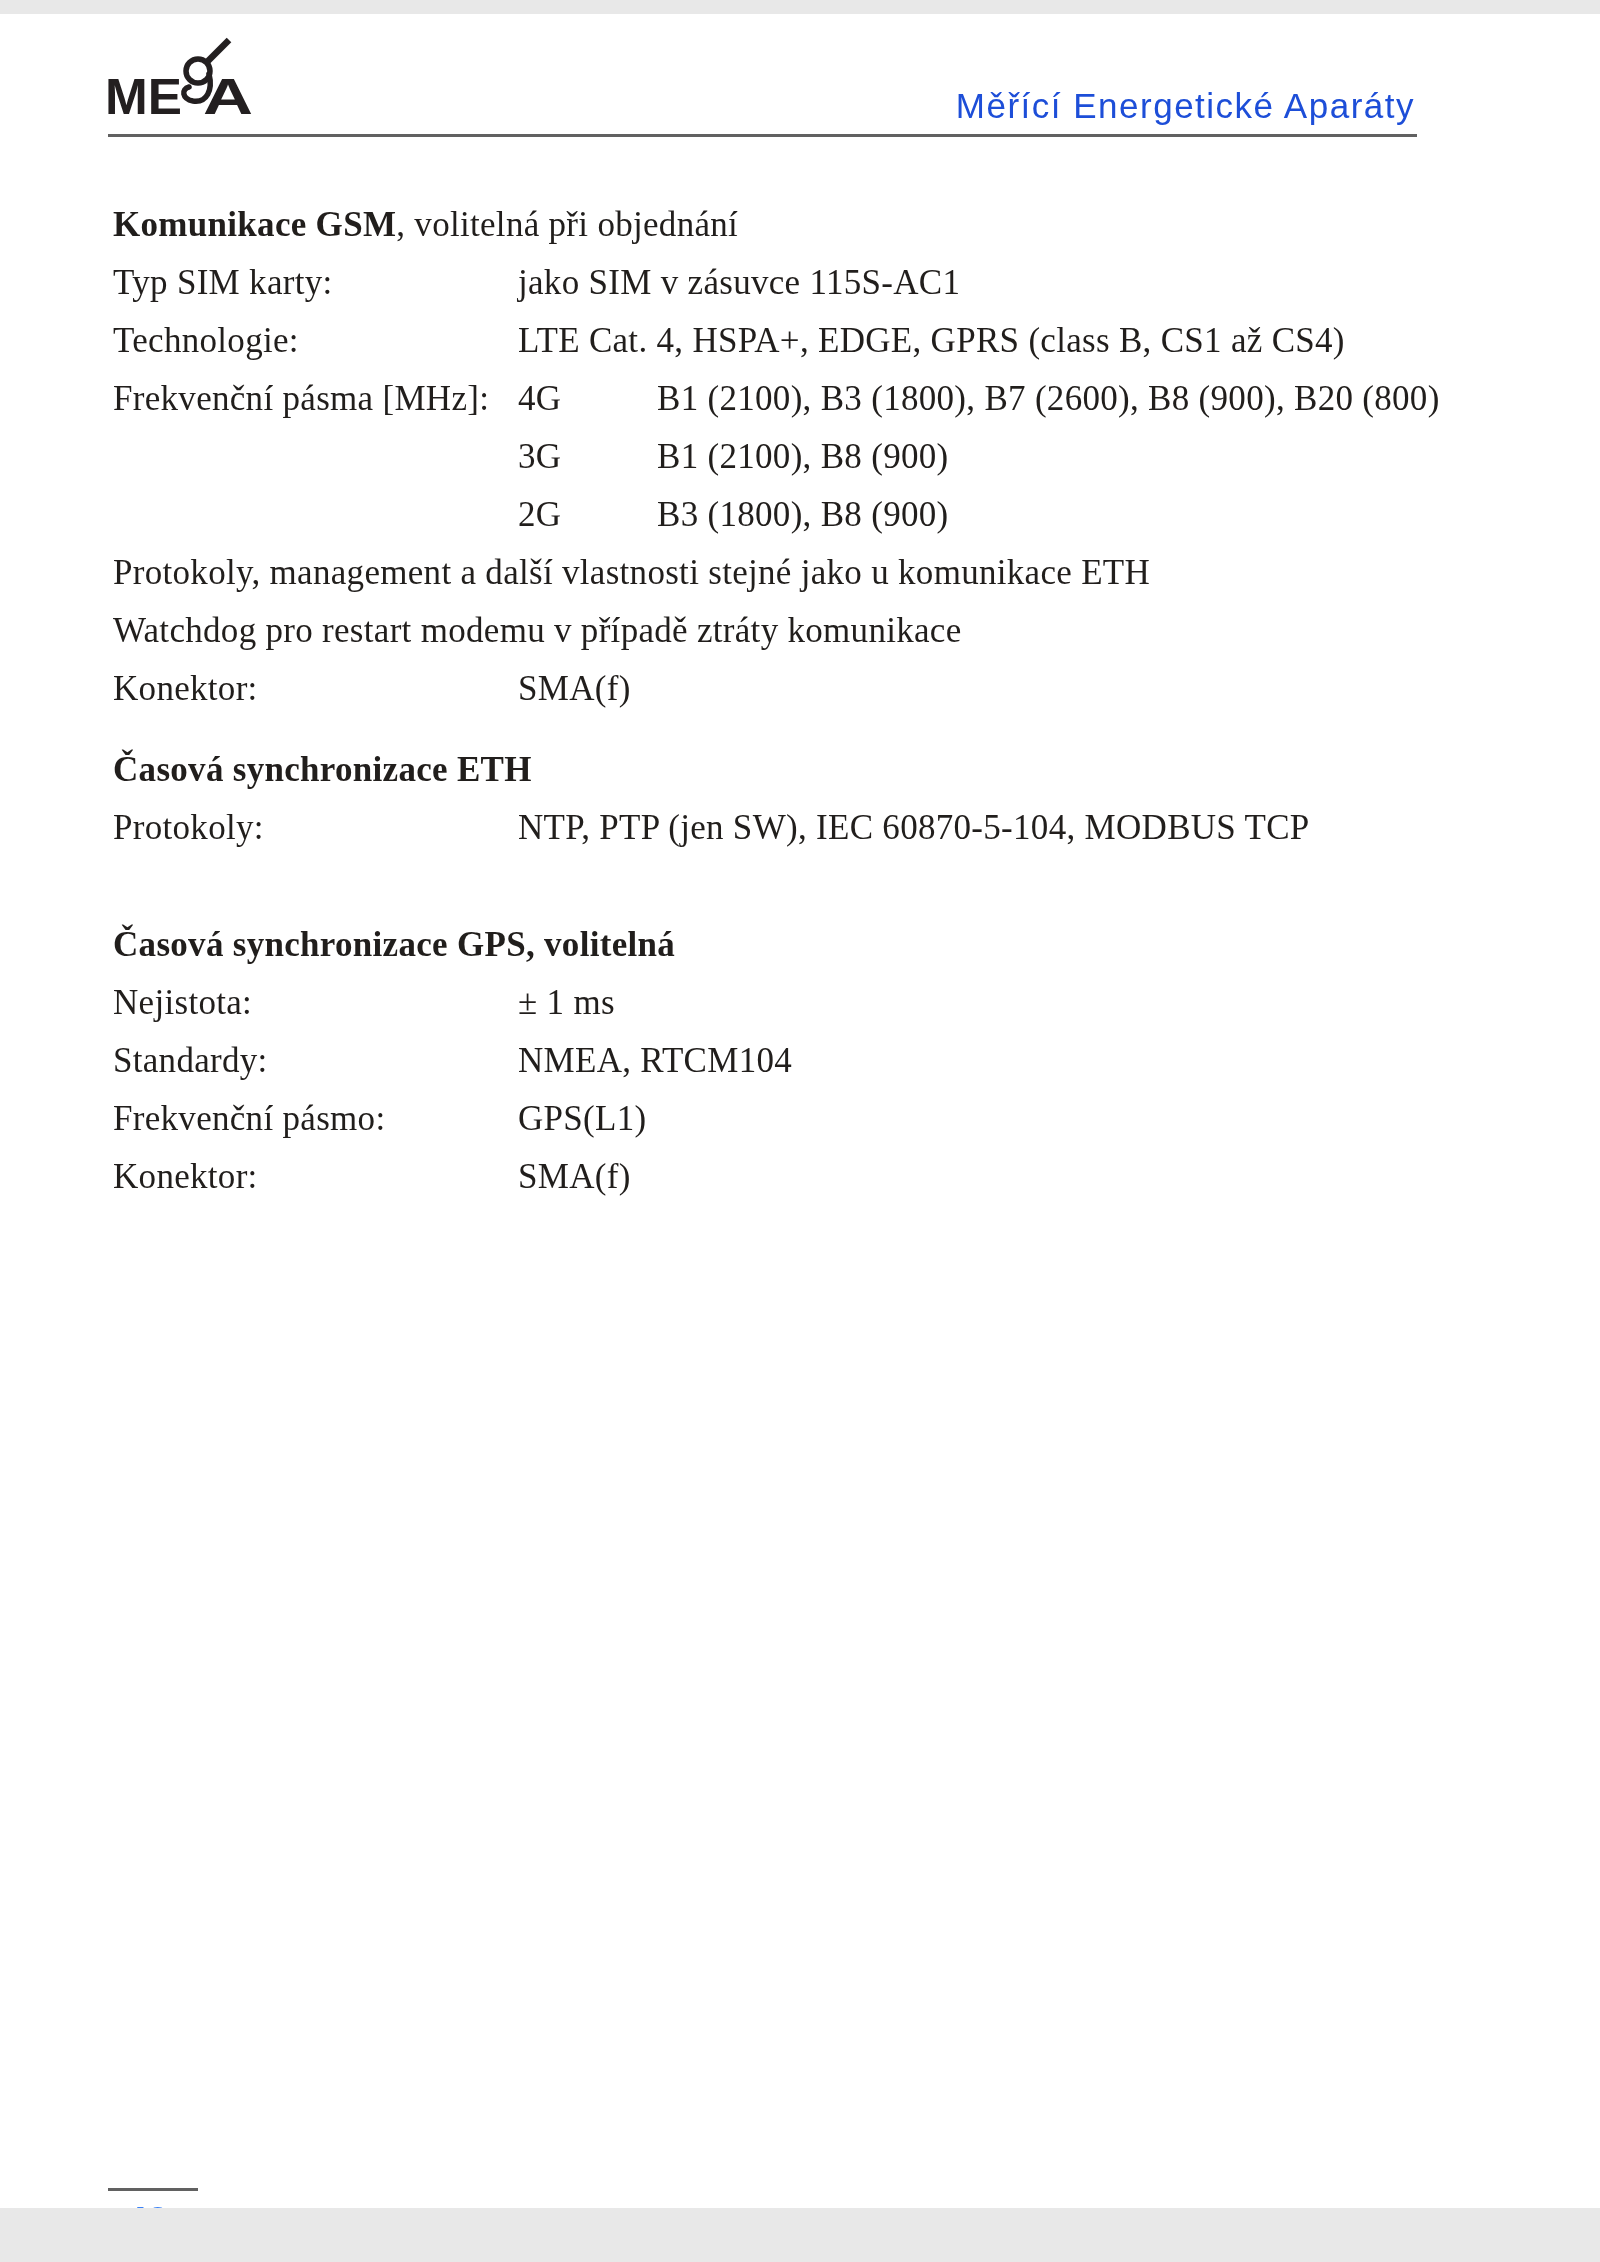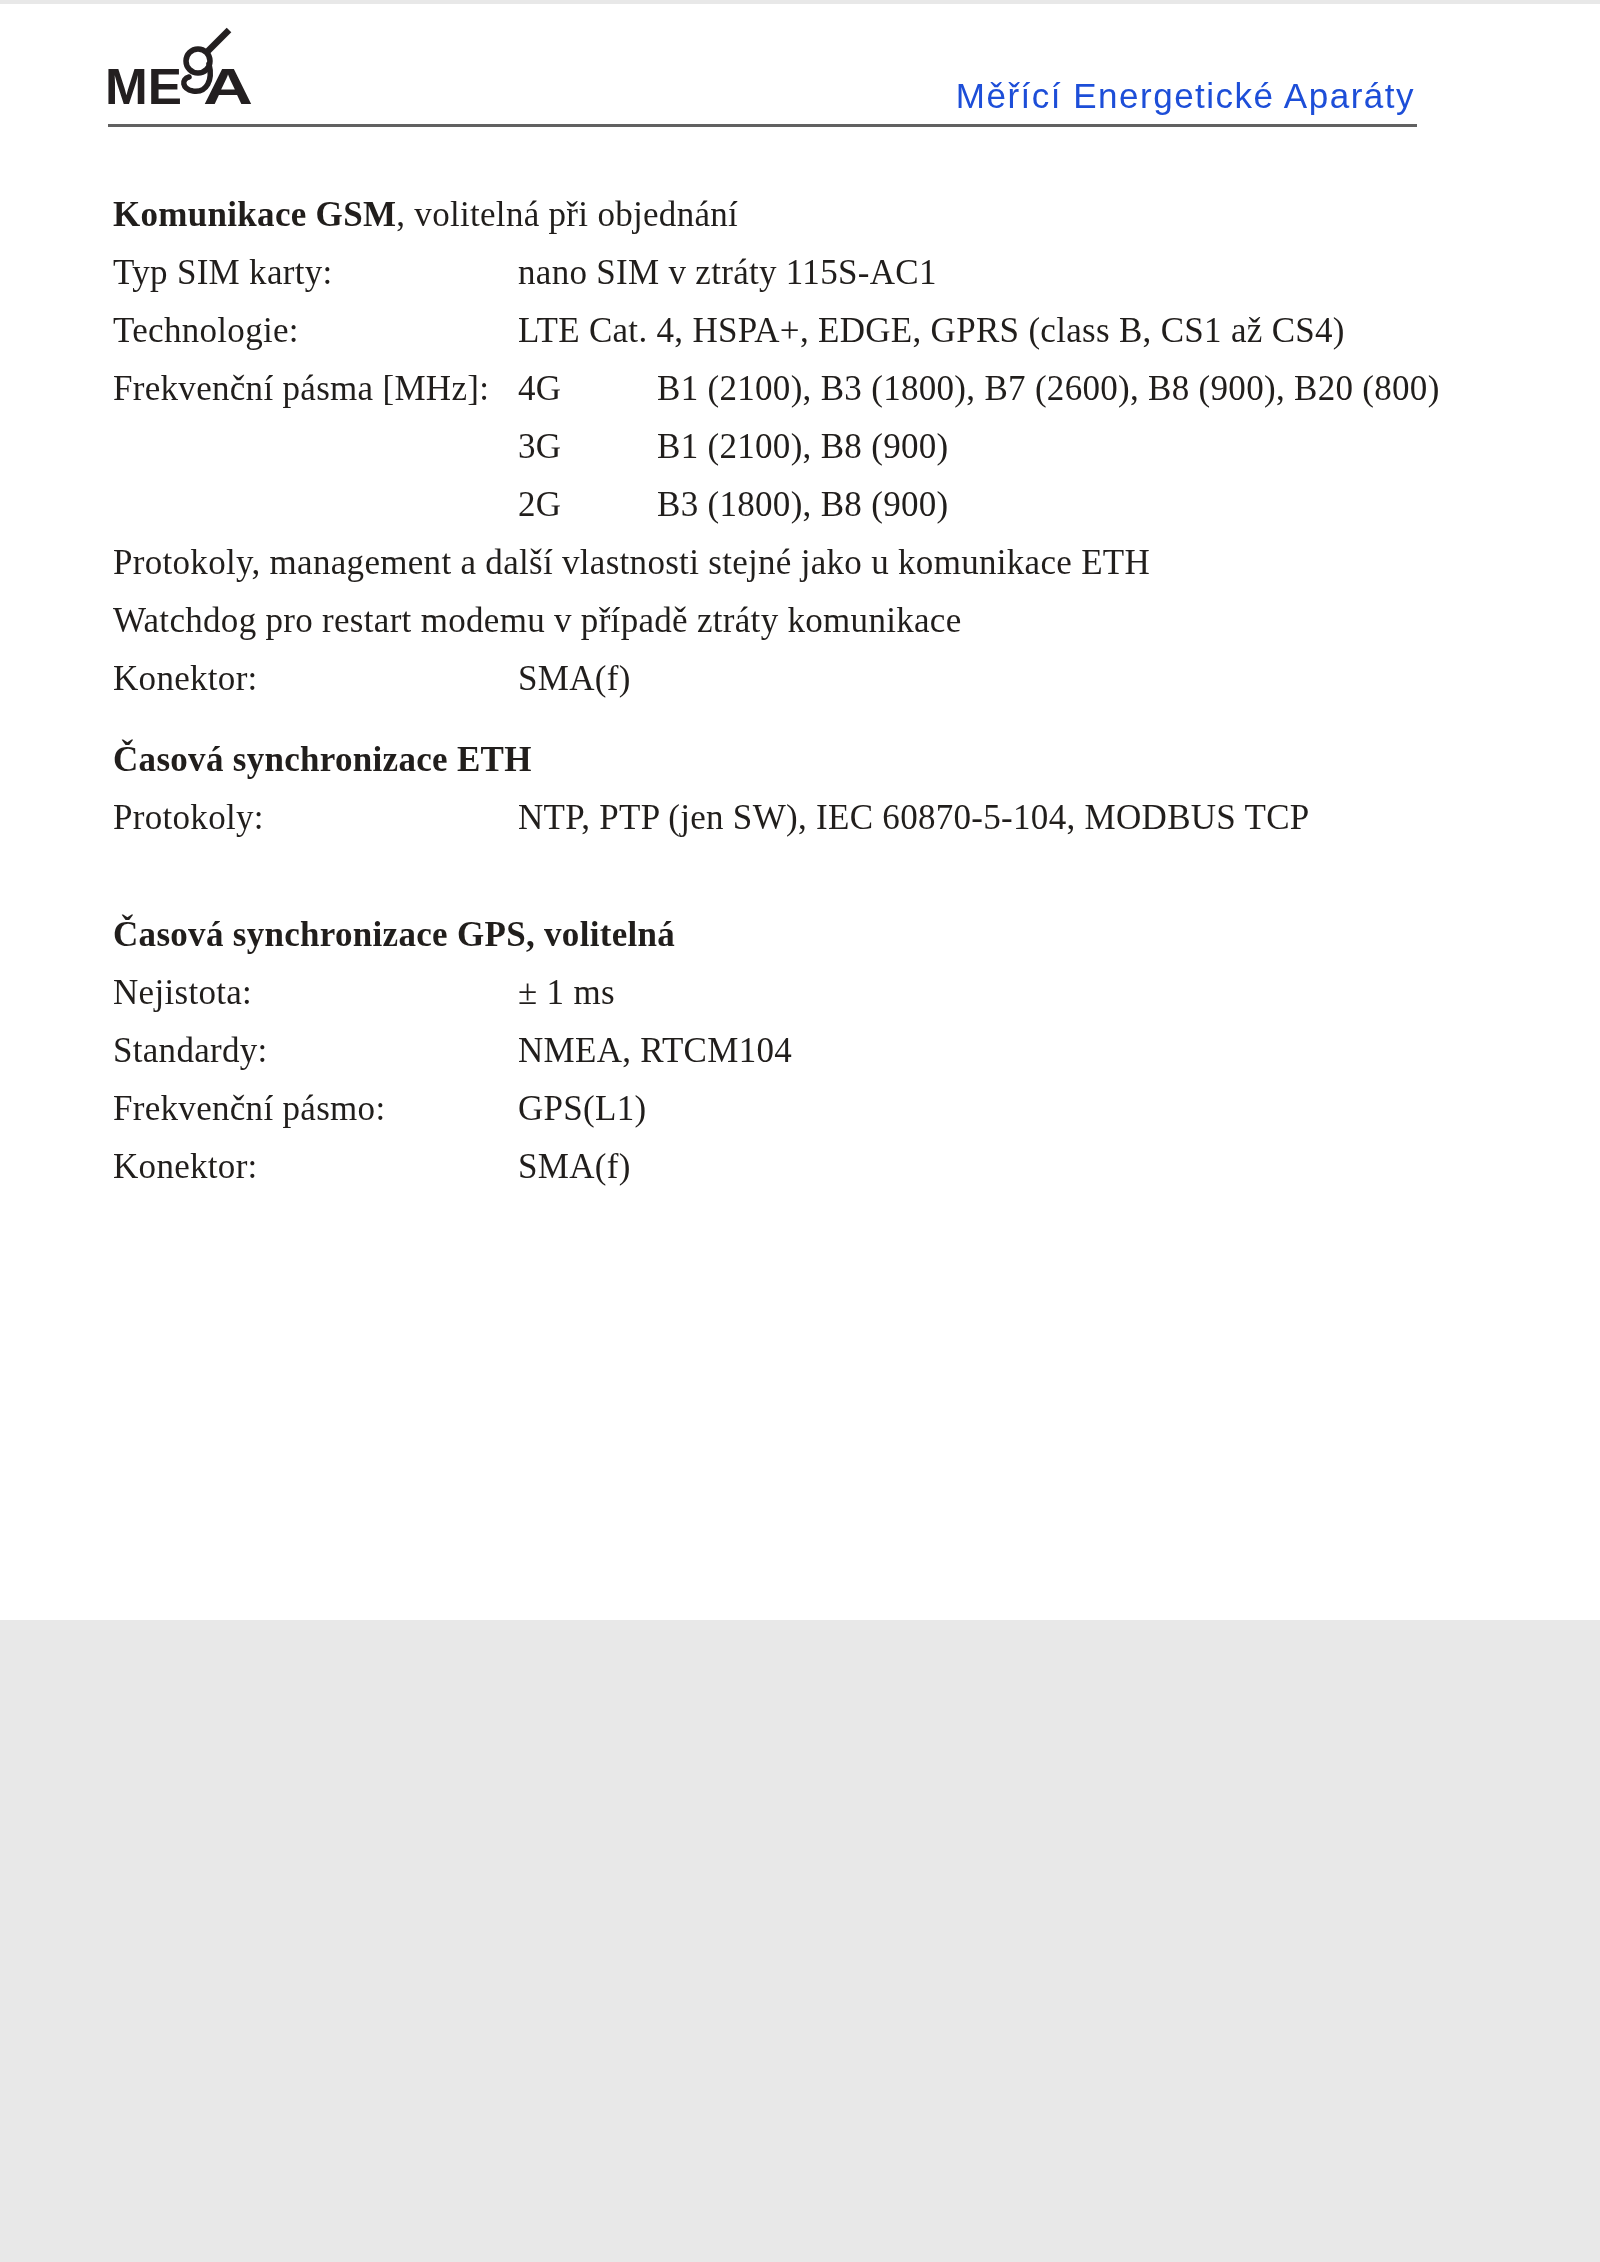--- a/index.html
+++ b/index.html
@@ -1,21 +1,21 @@
 <!DOCTYPE html>
 <html><head>
 <meta charset="utf-8">
 <style>
   html, body { margin: 0; padding: 0; }
   body { background: #e8e8e8; }
   .page {
     position: relative;
     width: 1600px;
-    height: 1616px;
-    margin: 4px auto;
+    height: 2194px;
+    margin: 14px auto;
     background: #ffffff;
     font-family: "Liberation Serif", serif;
     color: #211e1c;
     overflow: hidden;
   }
 
   
   .logo {
     position: absolute;
     left: 103px;
@@ -108,21 +108,21 @@
 
   <div class="header-title">Měřící Energetické Aparáty</div>
   <div class="header-rule"></div>
 
   <div class="section" id="section-gsm">
     <div class="line">
       <span class="bold">Komunikace GSM</span><span>, volitelná při objednání</span>
     </div>
     <div class="line">
       <span class="lbl">Typ SIM karty:</span>
-      <span class="val">nano SIM v ztráty 115S-AC1</span>
+      <span class="val">jako SIM v zásuvce 115S-AC1</span>
     </div>
     <div class="line">
       <span class="lbl">Technologie:</span>
       <span class="val">LTE Cat. 4, HSPA+, EDGE, GPRS (class B, CS1 až CS4)</span>
     </div>
     <div class="line">
       <span class="lbl">Frekvenční pásma [MHz]:</span>
       <span class="gen">4G</span>
       <span class="bands">B1 (2100), B3 (1800), B7 (2600), B8 (900), B20 (800)</span>
     </div>

